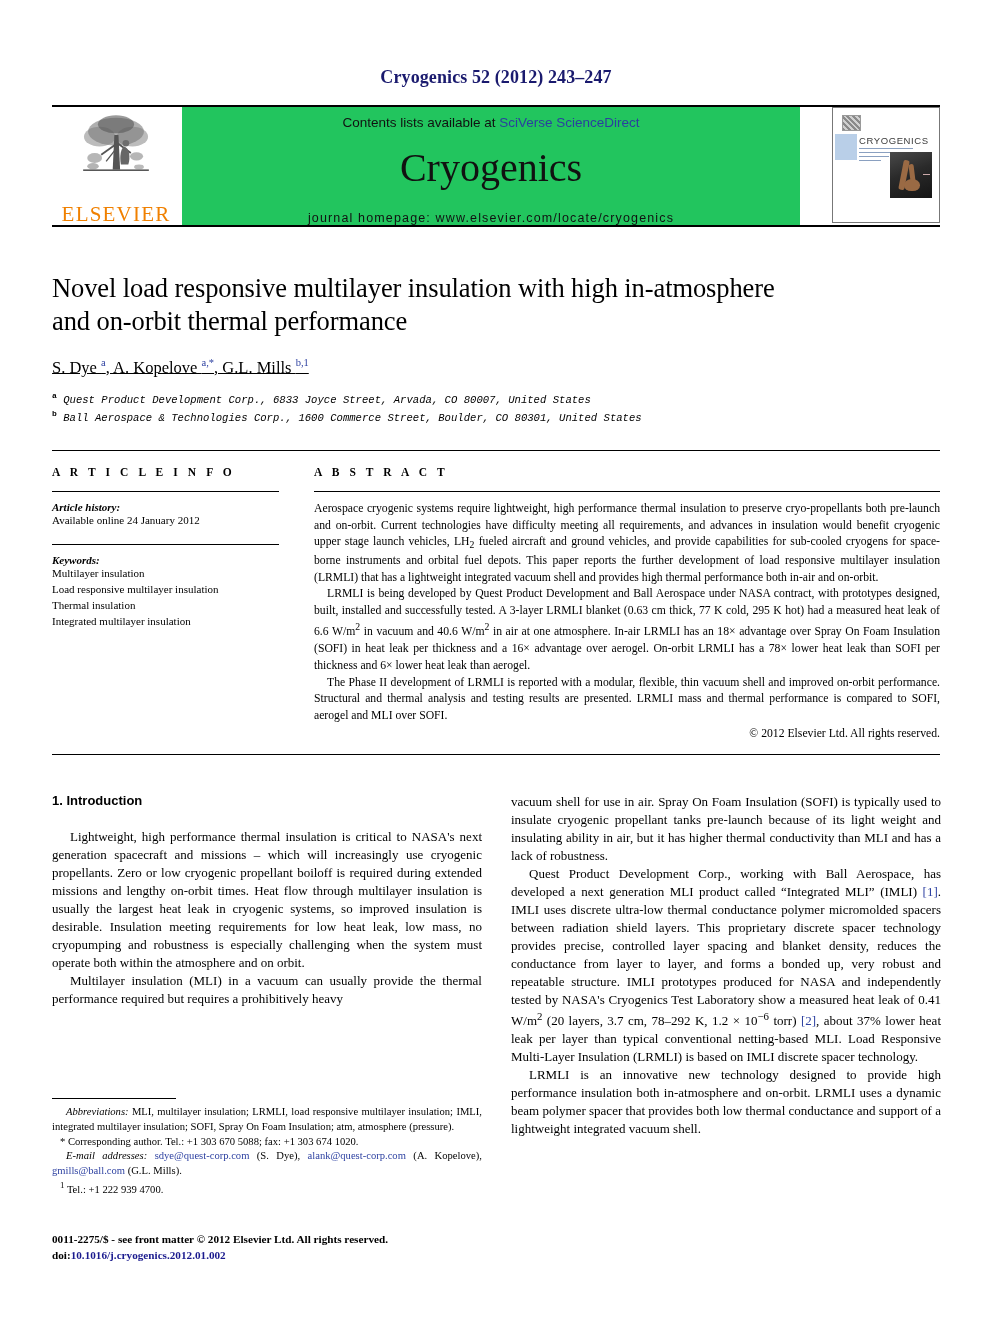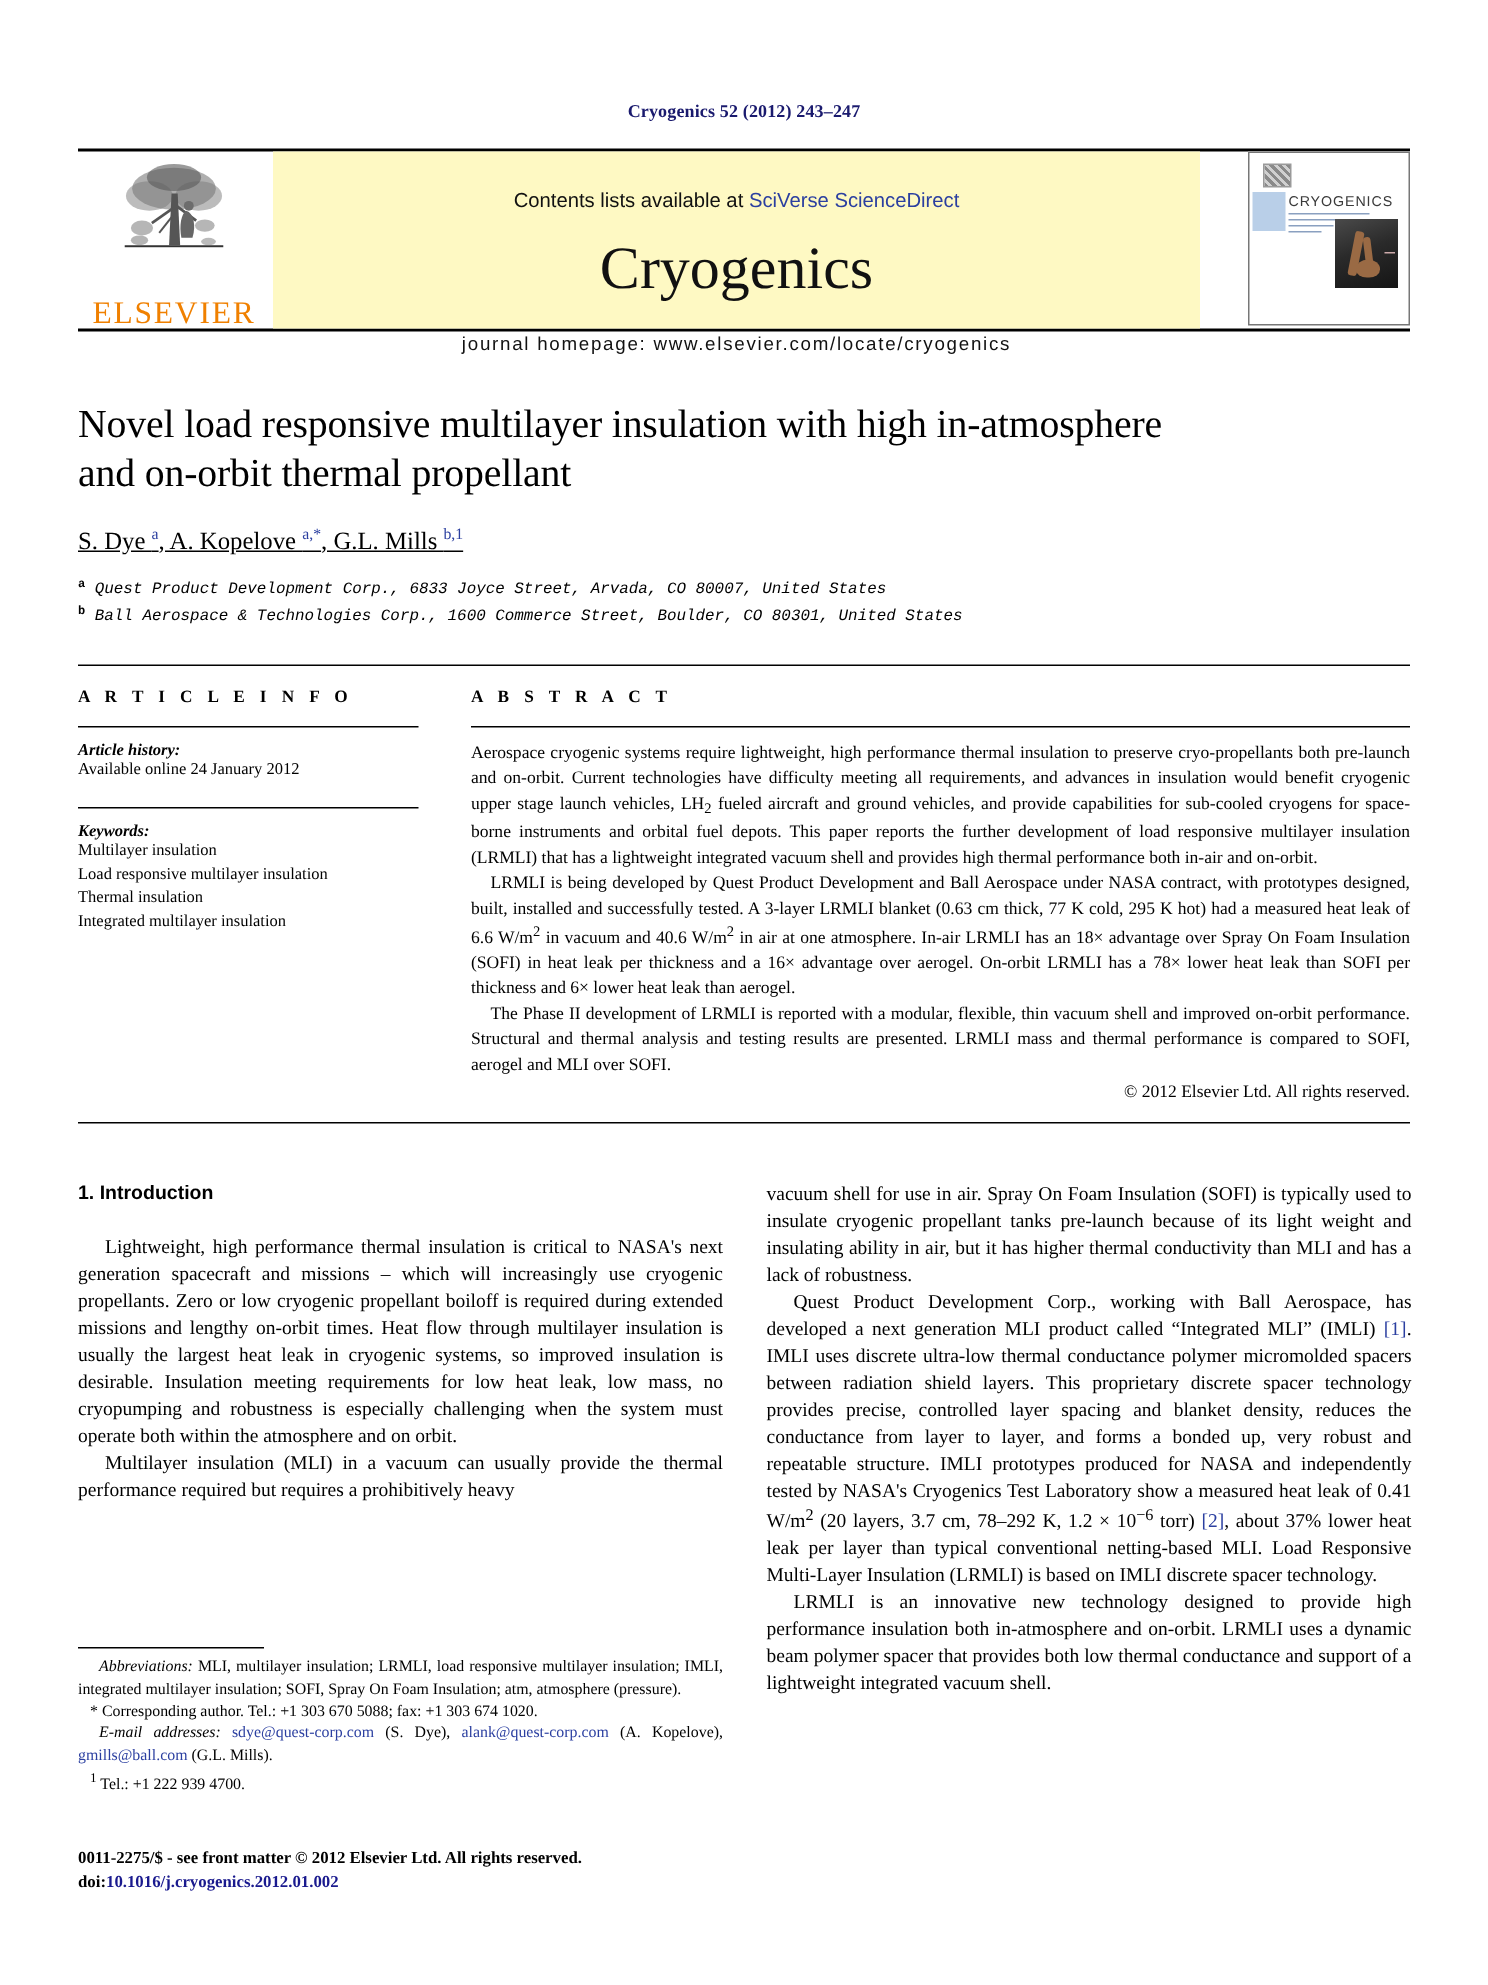--- a/index.html
+++ b/index.html
@@ -21,21 +21,21 @@
     position: relative;
     box-sizing: border-box;
     padding: 0 52px;
   }
 
   
   .running-head {
     text-align: center;
     font-family: "Liberation Serif", serif;
     font-weight: bold;
-    font-size: 12px;
+    font-size: 18px;
     color: #1a1a6e;
     padding-top: 67px;
     letter-spacing: 0.1px;
   }
 
   
   .masthead {
     margin-top: 17px;
     border-top: 2.5px solid #000;
     display: flex;
@@ -56,25 +56,25 @@
   .elsevier-word {
     font-family: "Liberation Serif", serif;
     color: #f08000;
     font-size: 21px;
     letter-spacing: 1.2px;
     line-height: 1;
     margin-top: -1px;
   }
   .masthead-center {
     flex: 1 1 auto;
-    background: #fef9c3;
+    background: #22c55e;
     display: flex;
     flex-direction: column;
     align-items: center;
-    justify-content: space-between;
+    justify-content: flex-end;
     padding-top: 25px;
     margin-left: 2px;
   }
   .contents-line {
     font-family: "Liberation Sans", sans-serif;
     font-size: 13.5px;
     color: #111;
   }
   .contents-line .sd-link { color: #2b3fa0; }
   .journal-name {
@@ -369,21 +369,21 @@
         </div>
       </div>
     </div>
   </div>
 
   <div class="rule-after-masthead"></div>
 
   <div class="title-block">
     <h1 class="paper-title">
       <span>Novel load responsive multilayer insulation with high in-atmosphere</span><br>
-      <span>and on-orbit thermal propellant</span>
+      <span>and on-orbit thermal performance</span>
     </h1>
     <div class="authors">
       S. Dye <sup>a</sup>, A. Kopelove <sup>a,*</sup>, G.L. Mills <sup>b,1</sup>
     </div>
     <div class="affils">
       <div><sup>a</sup> <span>Quest Product Development Corp., 6833 Joyce Street, Arvada, CO 80007, United States</span></div>
       <div><sup>b</sup> <span>Ball Aerospace &amp; Technologies Corp., 1600 Commerce Street, Boulder, CO 80301, United States</span></div>
     </div>
   </div>
 

